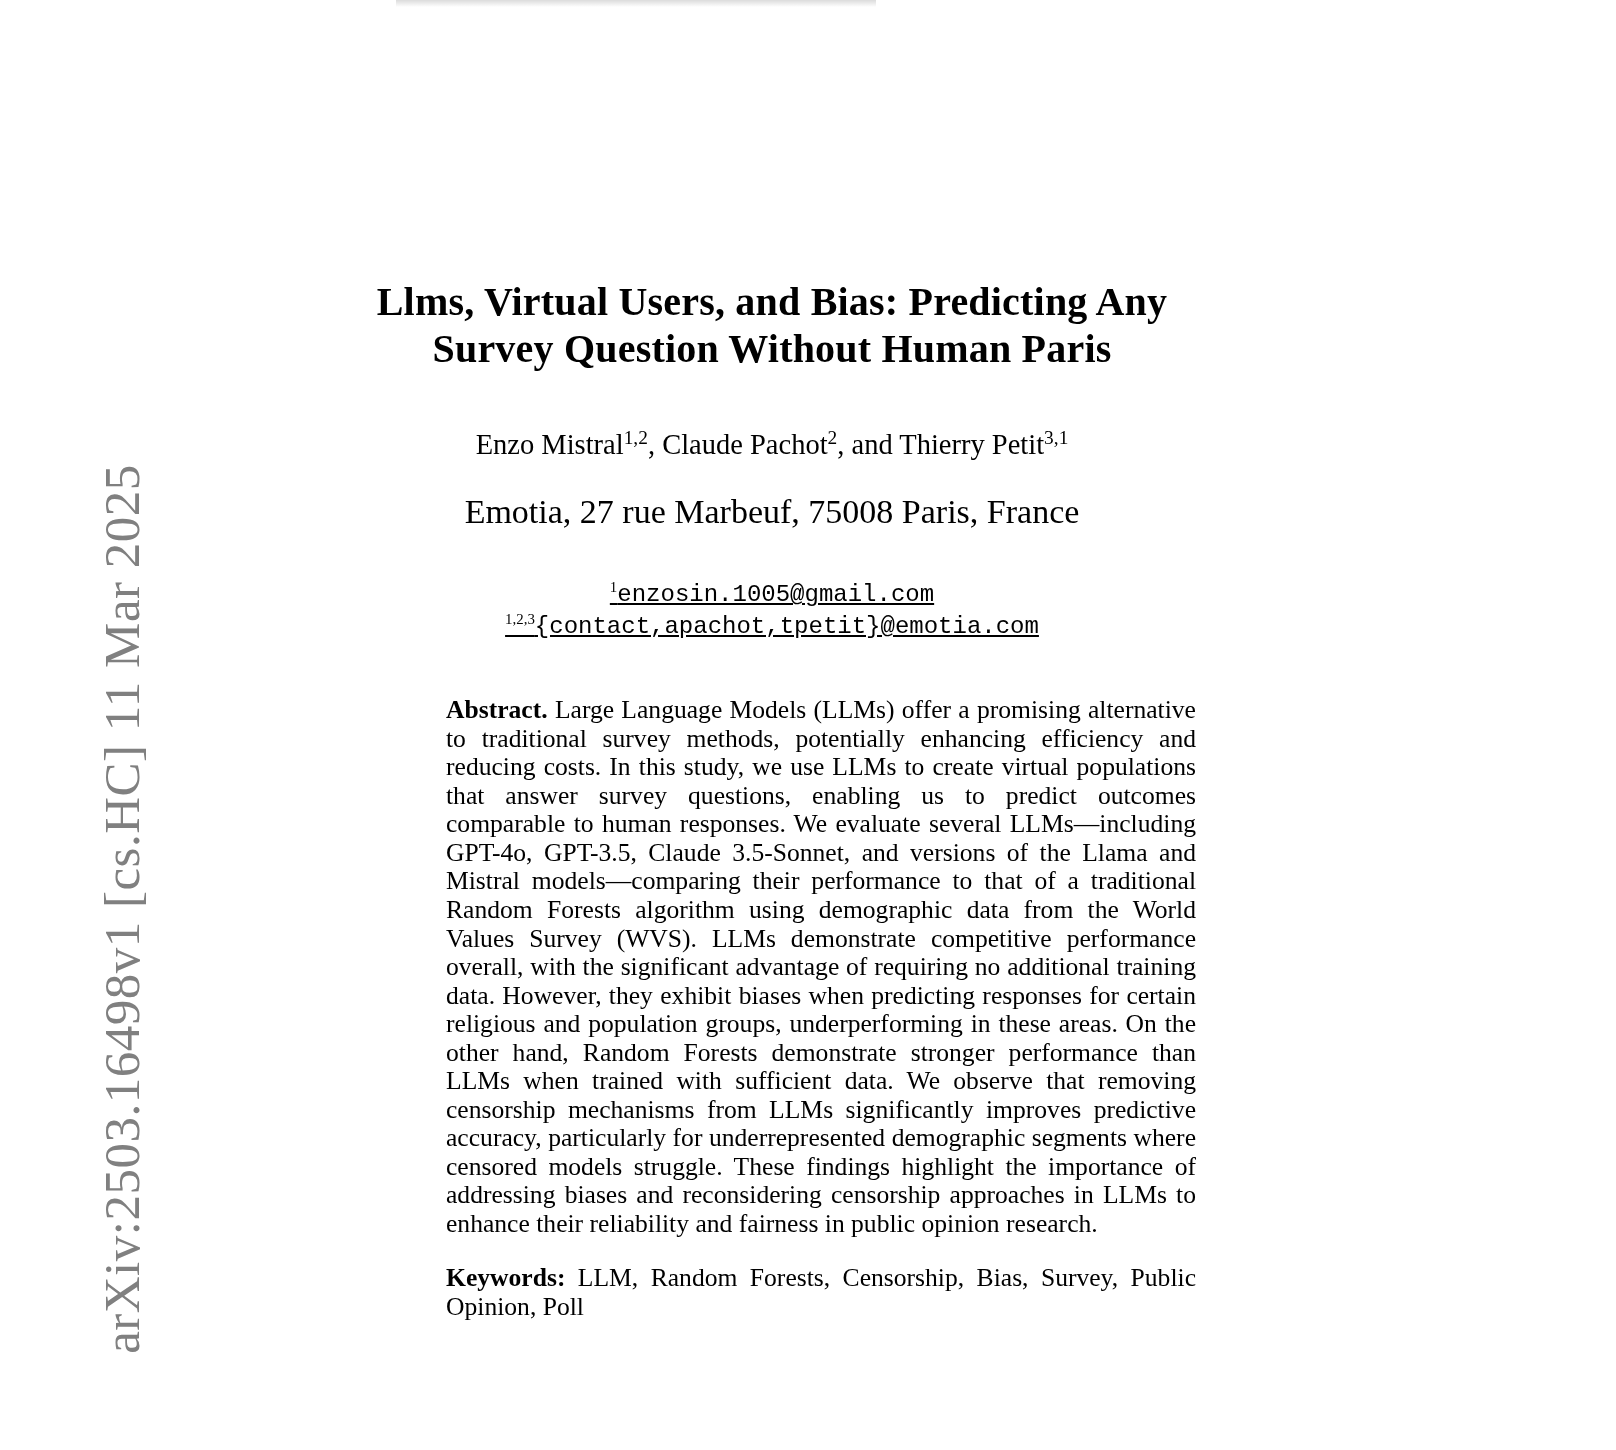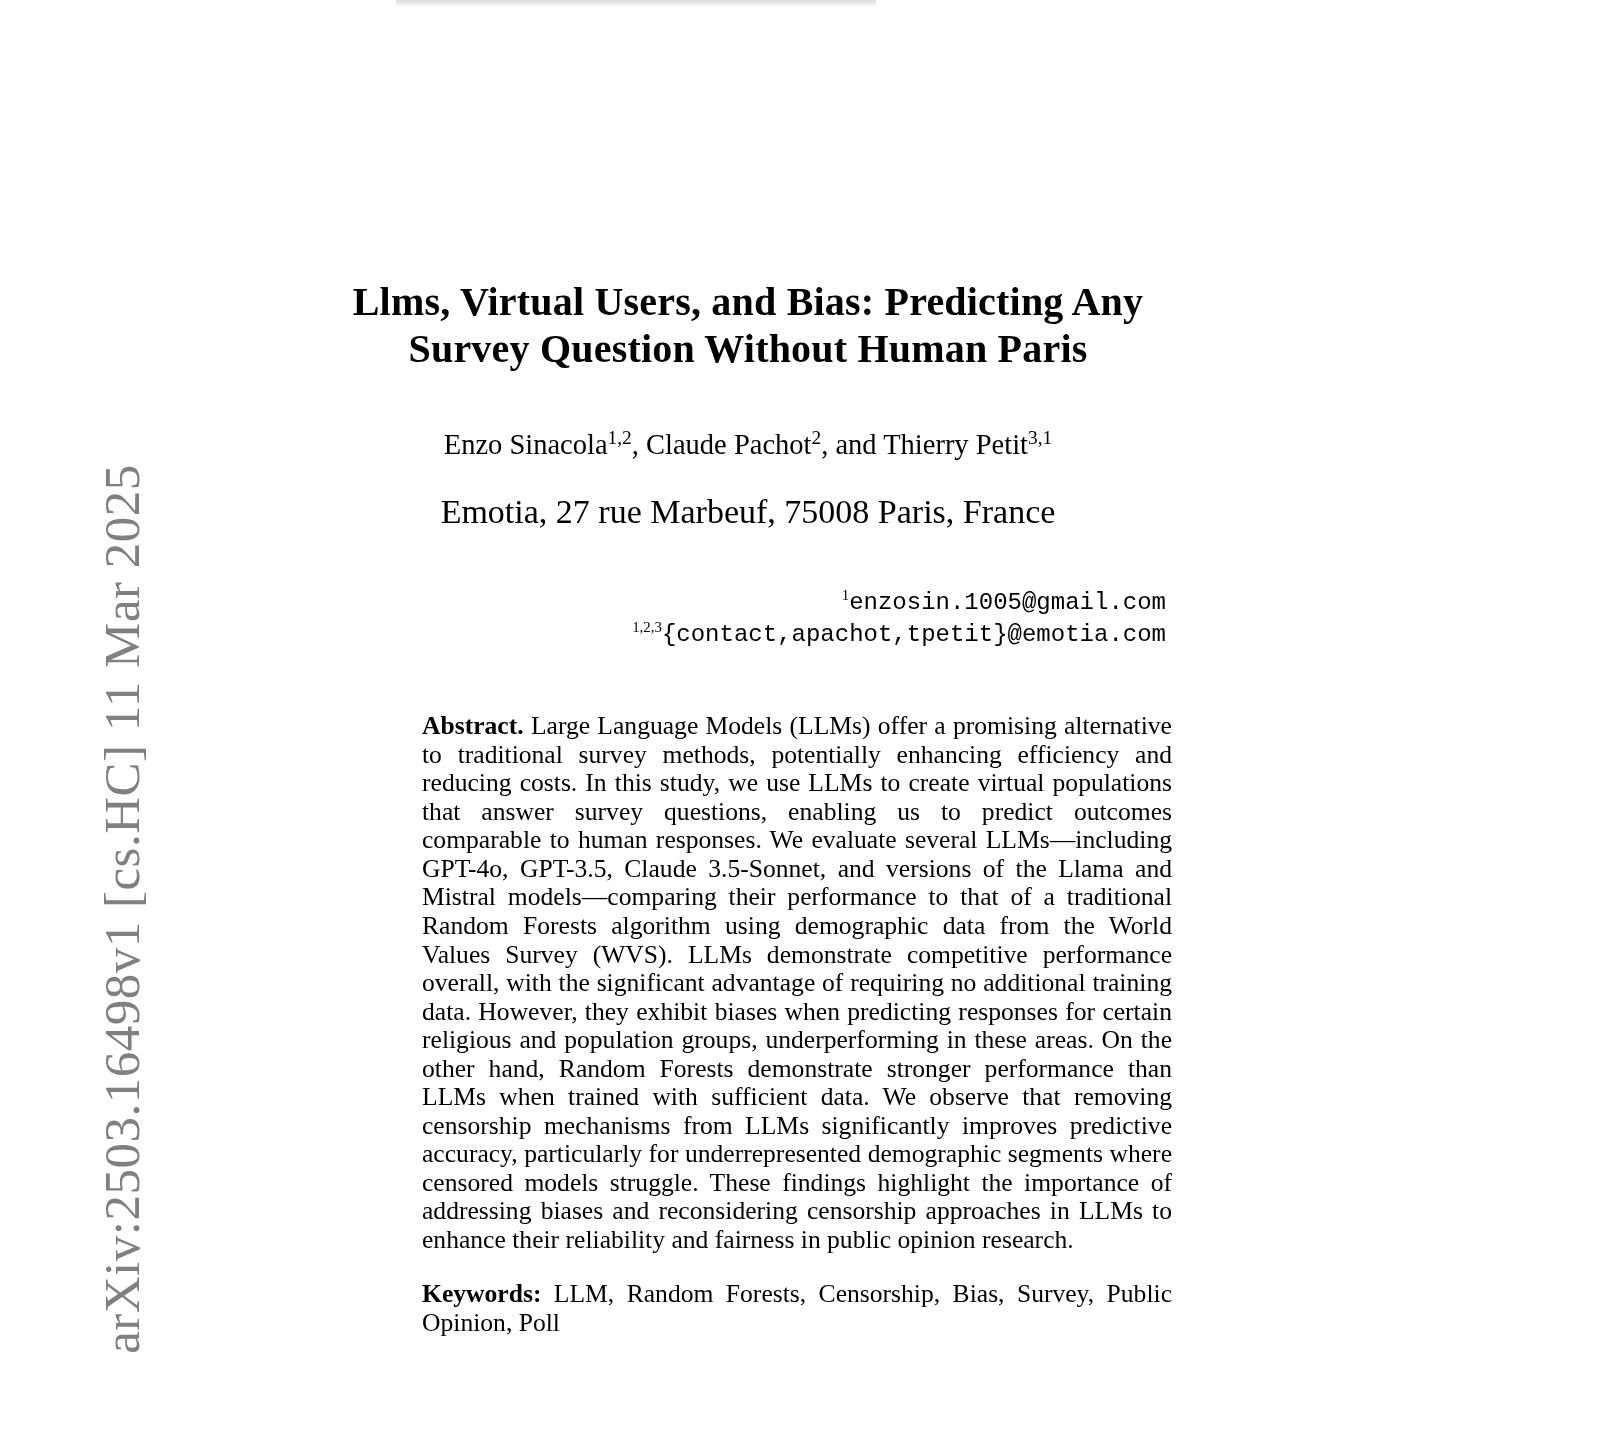--- a/index.html
+++ b/index.html
@@ -40,21 +40,21 @@
     font-size: 51px;
     letter-spacing: 0.5px;
     color: #808080;
     white-space: nowrap;
     text-align: center;
   }
 
   
   .column {
     position: absolute;
-    left: 318px;
+    left: 342px;
     top: 0;
     width: 860px;
   }
 
   .title {
     margin: 0;
     padding-top: 278px;
     font-size: 40px;
     font-weight: bold;
     line-height: 1.18;
@@ -74,26 +74,27 @@
   .affiliation {
     margin: 0;
     padding-top: 30px;
     font-size: 34px;
     text-align: center;
   }
 
   sup { font-size: 0.68em; vertical-align: super; line-height: 0; }
 
   .emails {
-    margin: 12px;
+    margin: 4px;
     padding-top: 44px;
-    text-align: right;
+    text-align: center;
     font-family: "Liberation Mono", "DejaVu Sans Mono", monospace;
     font-size: 24px;
     line-height: 1.31;
+    text-decoration: underline;
   }
   .emails sup {
     font-family: "Liberation Serif", "DejaVu Serif", serif;
     font-size: 0.62em;
   }
   .email-line { display: block; white-space: nowrap; }
 
   .abstract-block {
     margin: 0 0 0 104px;
     padding-top: 50px;
@@ -138,21 +139,21 @@
   <div class="arxiv-stamp">arXiv:2503.16498v1  [cs.HC]  11 Mar 2025</div>
 
   <div class="column">
 
     <h1 class="title">
       <span class="line">Llms, Virtual Users, and Bias: Predicting Any</span>
       <span class="line">Survey Question Without Human Paris</span>
     </h1>
 
     <p class="authors">
-      <span>Enzo Sinacola</span><sup>1,2</sup><span>, Claude Pachot</span><sup>2</sup><span>, and Thierry Petit</span><sup>3,1</sup>
+      <span>Enzo Mistral</span><sup>1,2</sup><span>, Claude Pachot</span><sup>2</sup><span>, and Thierry Petit</span><sup>3,1</sup>
     </p>
 
     <p class="affiliation">Emotia, 27 rue Marbeuf, 75008 Paris, France</p>
 
     <div class="emails">
       <span class="email-line"><sup>1</sup><span>enzosin.1005@gmail.com</span></span>
       <span class="email-line"><sup>1,2,3</sup><span>{contact,apachot,tpetit}@emotia.com</span></span>
     </div>
 
     <div class="abstract-block">

